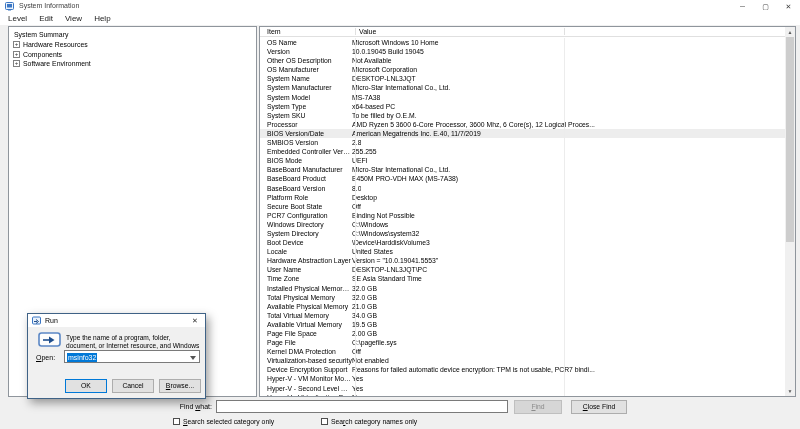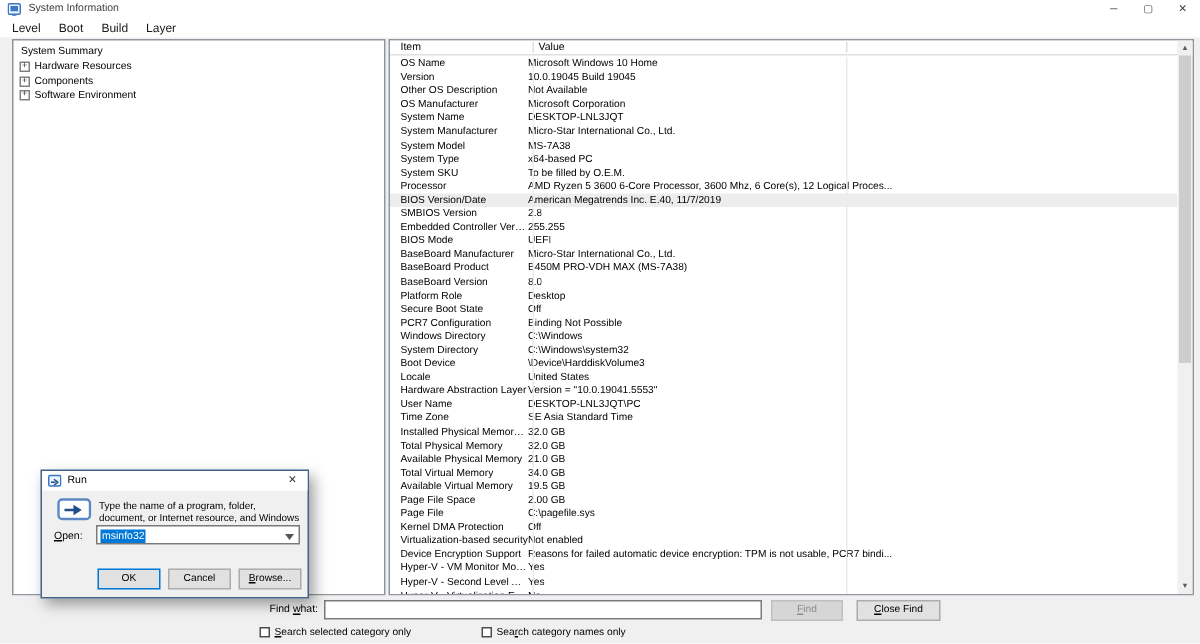--- a/index.html
+++ b/index.html
@@ -86,23 +86,23 @@
   <span class="win-title">System Information</span>
   <div class="win-controls">
     <span class="win-btn">─</span>
     <span class="win-btn">▢</span>
     <span class="win-btn">✕</span>
   </div>
 </div>
 
 <div class="menubar">
   <span class="menu-item">Level</span>
-  <span class="menu-item">Boot</span>
-  <span class="menu-item">Build</span>
-  <span class="menu-item">Layer</span>
+  <span class="menu-item">Edit</span>
+  <span class="menu-item">View</span>
+  <span class="menu-item">Help</span>
 </div>
 
 <div class="client"></div>
 
 <div class="left-panel">
   <div class="tree-root">System Summary</div>
   <div>
       <div class="tree-item"><span class="expander">+</span><span>Hardware Resources</span></div>
       <div class="tree-item"><span class="expander">+</span><span>Components</span></div>
       <div class="tree-item"><span class="expander">+</span><span>Software Environment</span></div>

